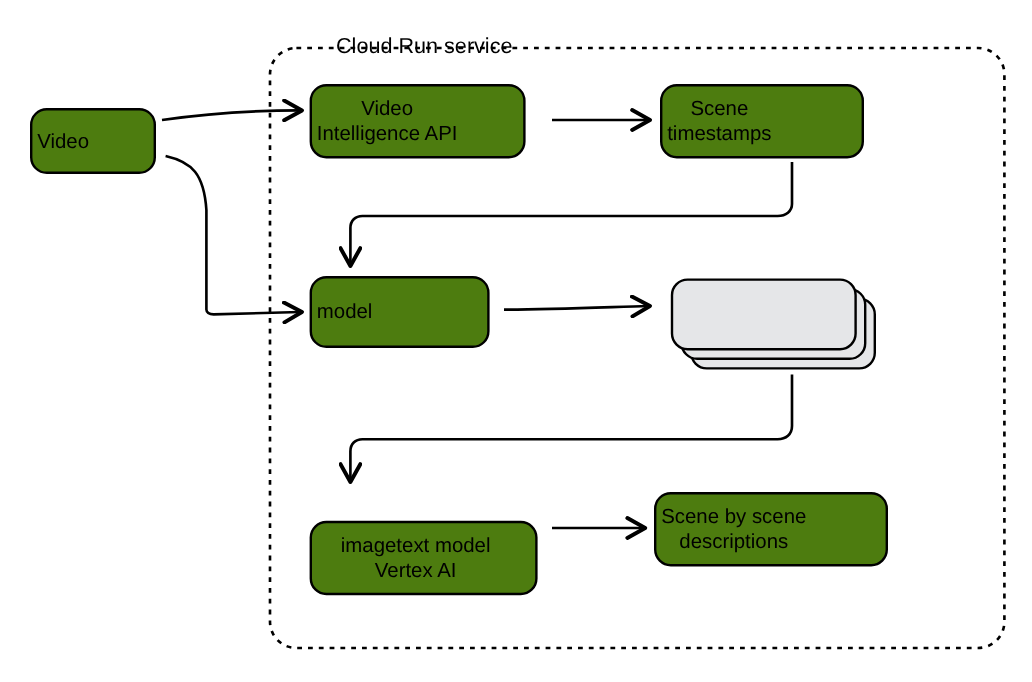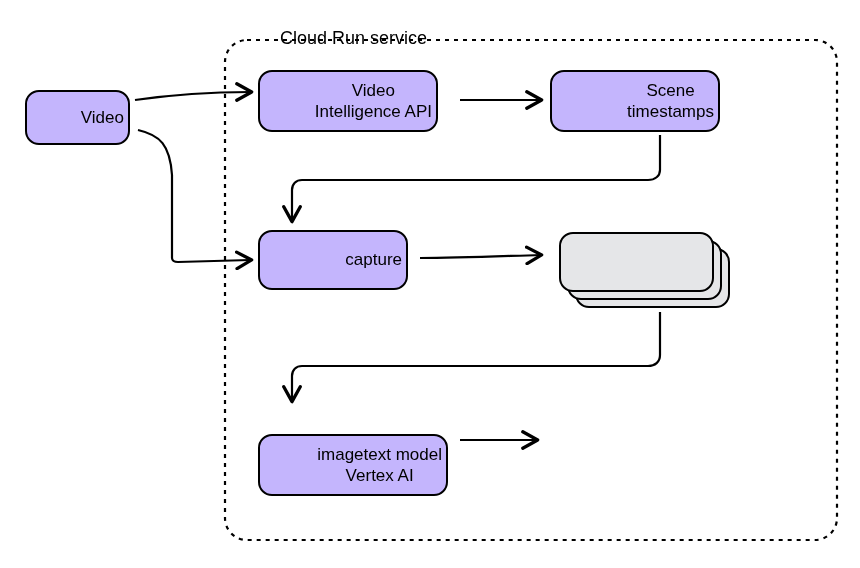--- a/index.html
+++ b/index.html
@@ -17,26 +17,26 @@
     height: 568px;
   }
   .container-label {
     position: absolute;
     font-size: 18px;
     margin-top: 20px;
   }
   
   .node {
     position: absolute;
-    background: #c4b5fd;
+    background: #4d7c0f;
     border: 2px solid #000;
     border-radius: 14px;
     display: flex;
     align-items: center;
-    justify-content: flex-end;
+    justify-content: flex-start;
     text-align: center;
     font-size: 17px;
     line-height: 1.25;
     padding: 2px 4px;
     box-sizing: border-box;
   }
   .stack-layer {
     position: absolute;
     background: #e5e6e8;
     border: 2px solid #000;
@@ -74,32 +74,36 @@
     <span style="white-space:pre-line;">Video
 Intelligence API</span>
   </div>
 
   <div class="node" style="left:550px; top:70px; width:170px; height:62px;">
     <span style="white-space:pre-line;">Scene
 timestamps</span>
   </div>
 
   <div class="node" style="left:258px; top:230px; width:150px; height:60px;">
-    <span>capture</span>
+    <span>model</span>
   </div>
 
   <div class="stack-layer" style="left:575px; top:248px; width:155px; height:60px;"></div>
   <div class="stack-layer" style="left:567px; top:240px; width:155px; height:60px;"></div>
   <div class="stack-layer" style="left:559px; top:232px; width:155px; height:60px;"></div>
 
   <div class="node" style="left:258px; top:434px; width:190px; height:62px;padding-left:24px;">
     <span style="white-space:pre-line;">imagetext model
 Vertex AI</span>
   </div>
 
+  <div class="node" style="left:545px; top:410px; width:195px; height:62px;">
+    <span style="white-space:pre-line;">Scene by scene
+descriptions</span>
+  </div>
 
   <svg class="overlay" viewBox="0 0 860 568">
     <defs>
       <marker id="ah" viewBox="0 0 12 12" refX="9" refY="6" markerWidth="9" markerHeight="9" orient="auto-start-reverse">
         <path d="M1,1 L10,6 L1,11" fill="none" stroke="#000" stroke-width="2" stroke-linecap="round" stroke-linejoin="round"></path>
       </marker>
     </defs>
 
     <rect x="225" y="40" width="612" height="500" rx="22" ry="22" class="arrow dash"></rect>
 

